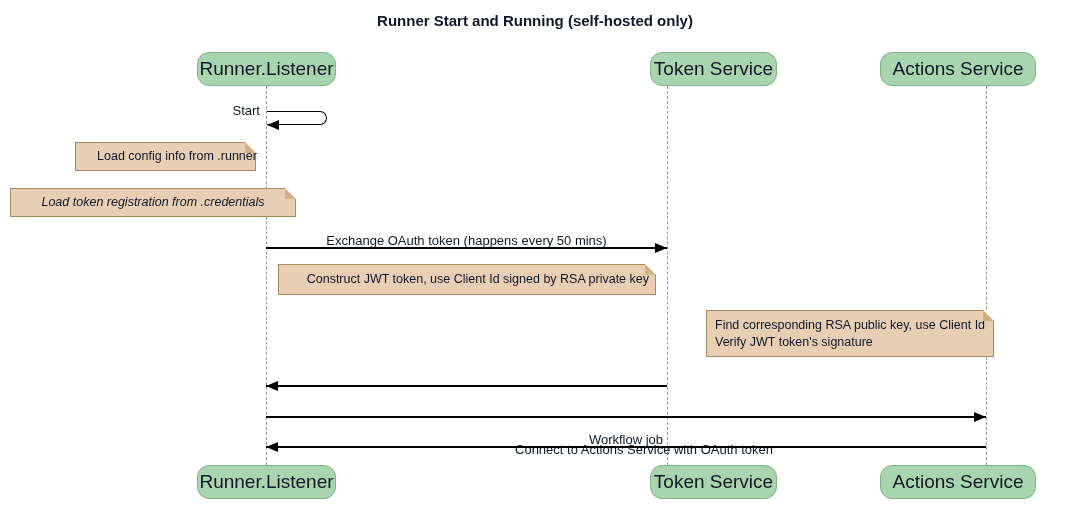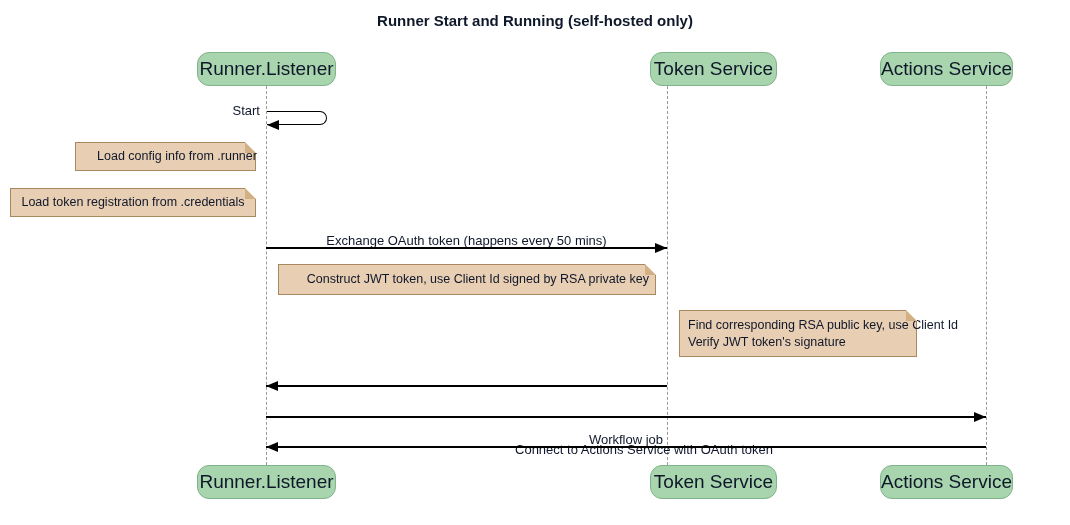--- a/index.html
+++ b/index.html
@@ -18,21 +18,21 @@
   .participant{
     position:absolute;height:34px;
     background:var(--participant-fill,#A8D5AD);
     border:1px solid var(--participant-border,#7FB389);
     border-radius:12px;
     display:flex;align-items:center;justify-content:center;
     font-size:19px;box-sizing:border-box;
   }
   #p-rl-top,#p-rl-bot{left:197px;width:139px;}
   #p-ts-top,#p-ts-bot{left:604px;width:127px;margin-left:46px;}
-  #p-as-top,#p-as-bot{left:880px;width:133px;}
+  #p-as-top,#p-as-bot{left:880px;width:156px;}
   #p-rl-top,#p-ts-top,#p-as-top{top:52px;}
   #p-rl-bot,#p-ts-bot,#p-as-bot{top:465px;}
 
   .lifeline{
     position:absolute;top:86px;height:379px;width:0;
     border-left:1px dashed var(--lifeline,#999999);
   }
   #life-rl{left:266px;} #life-ts{left:667px;} #life-as{left:986px;}
 
   .msg-label{
@@ -84,23 +84,23 @@
     display:flex;flex-direction:column;justify-content:center;align-items:center;
     padding:0 6px;box-sizing:border-box;white-space:nowrap;
   }
   .note::before{
     content:"";position:absolute;top:-1px;right:-1px;
     border-style:solid;border-width:0 11px 11px 0;
     border-color:#ffffff #ffffff #d3b084 #d3b084;
   }
   .note-left{align-items:flex-start;padding:0 8px;}
   #note1{left:75px;top:142px;width:181px;height:29px;padding-left:29px;}
-  #note2{left:10px;top:188px;width:246px;height:29px;}
+  #note2{left:10px;top:188px;width:286px;height:29px;font-style:italic;}
   #note3{left:278px;top:264px;width:378px;height:31px;align-items:flex-end;}
-  #note4{left:679px;top:310px;width:238px;height:47px;}
+  #note4{left:706px;top:310px;width:288px;height:47px;}
 </style>
 </head>
 <body>
 
 <div id="canvas">
 
   <div class="title">Runner Start and Running (self-hosted only)</div>
 
   <div class="participant" id="p-rl-top">Runner.Listener</div>
   <div class="participant" id="p-ts-top">Token Service</div>

